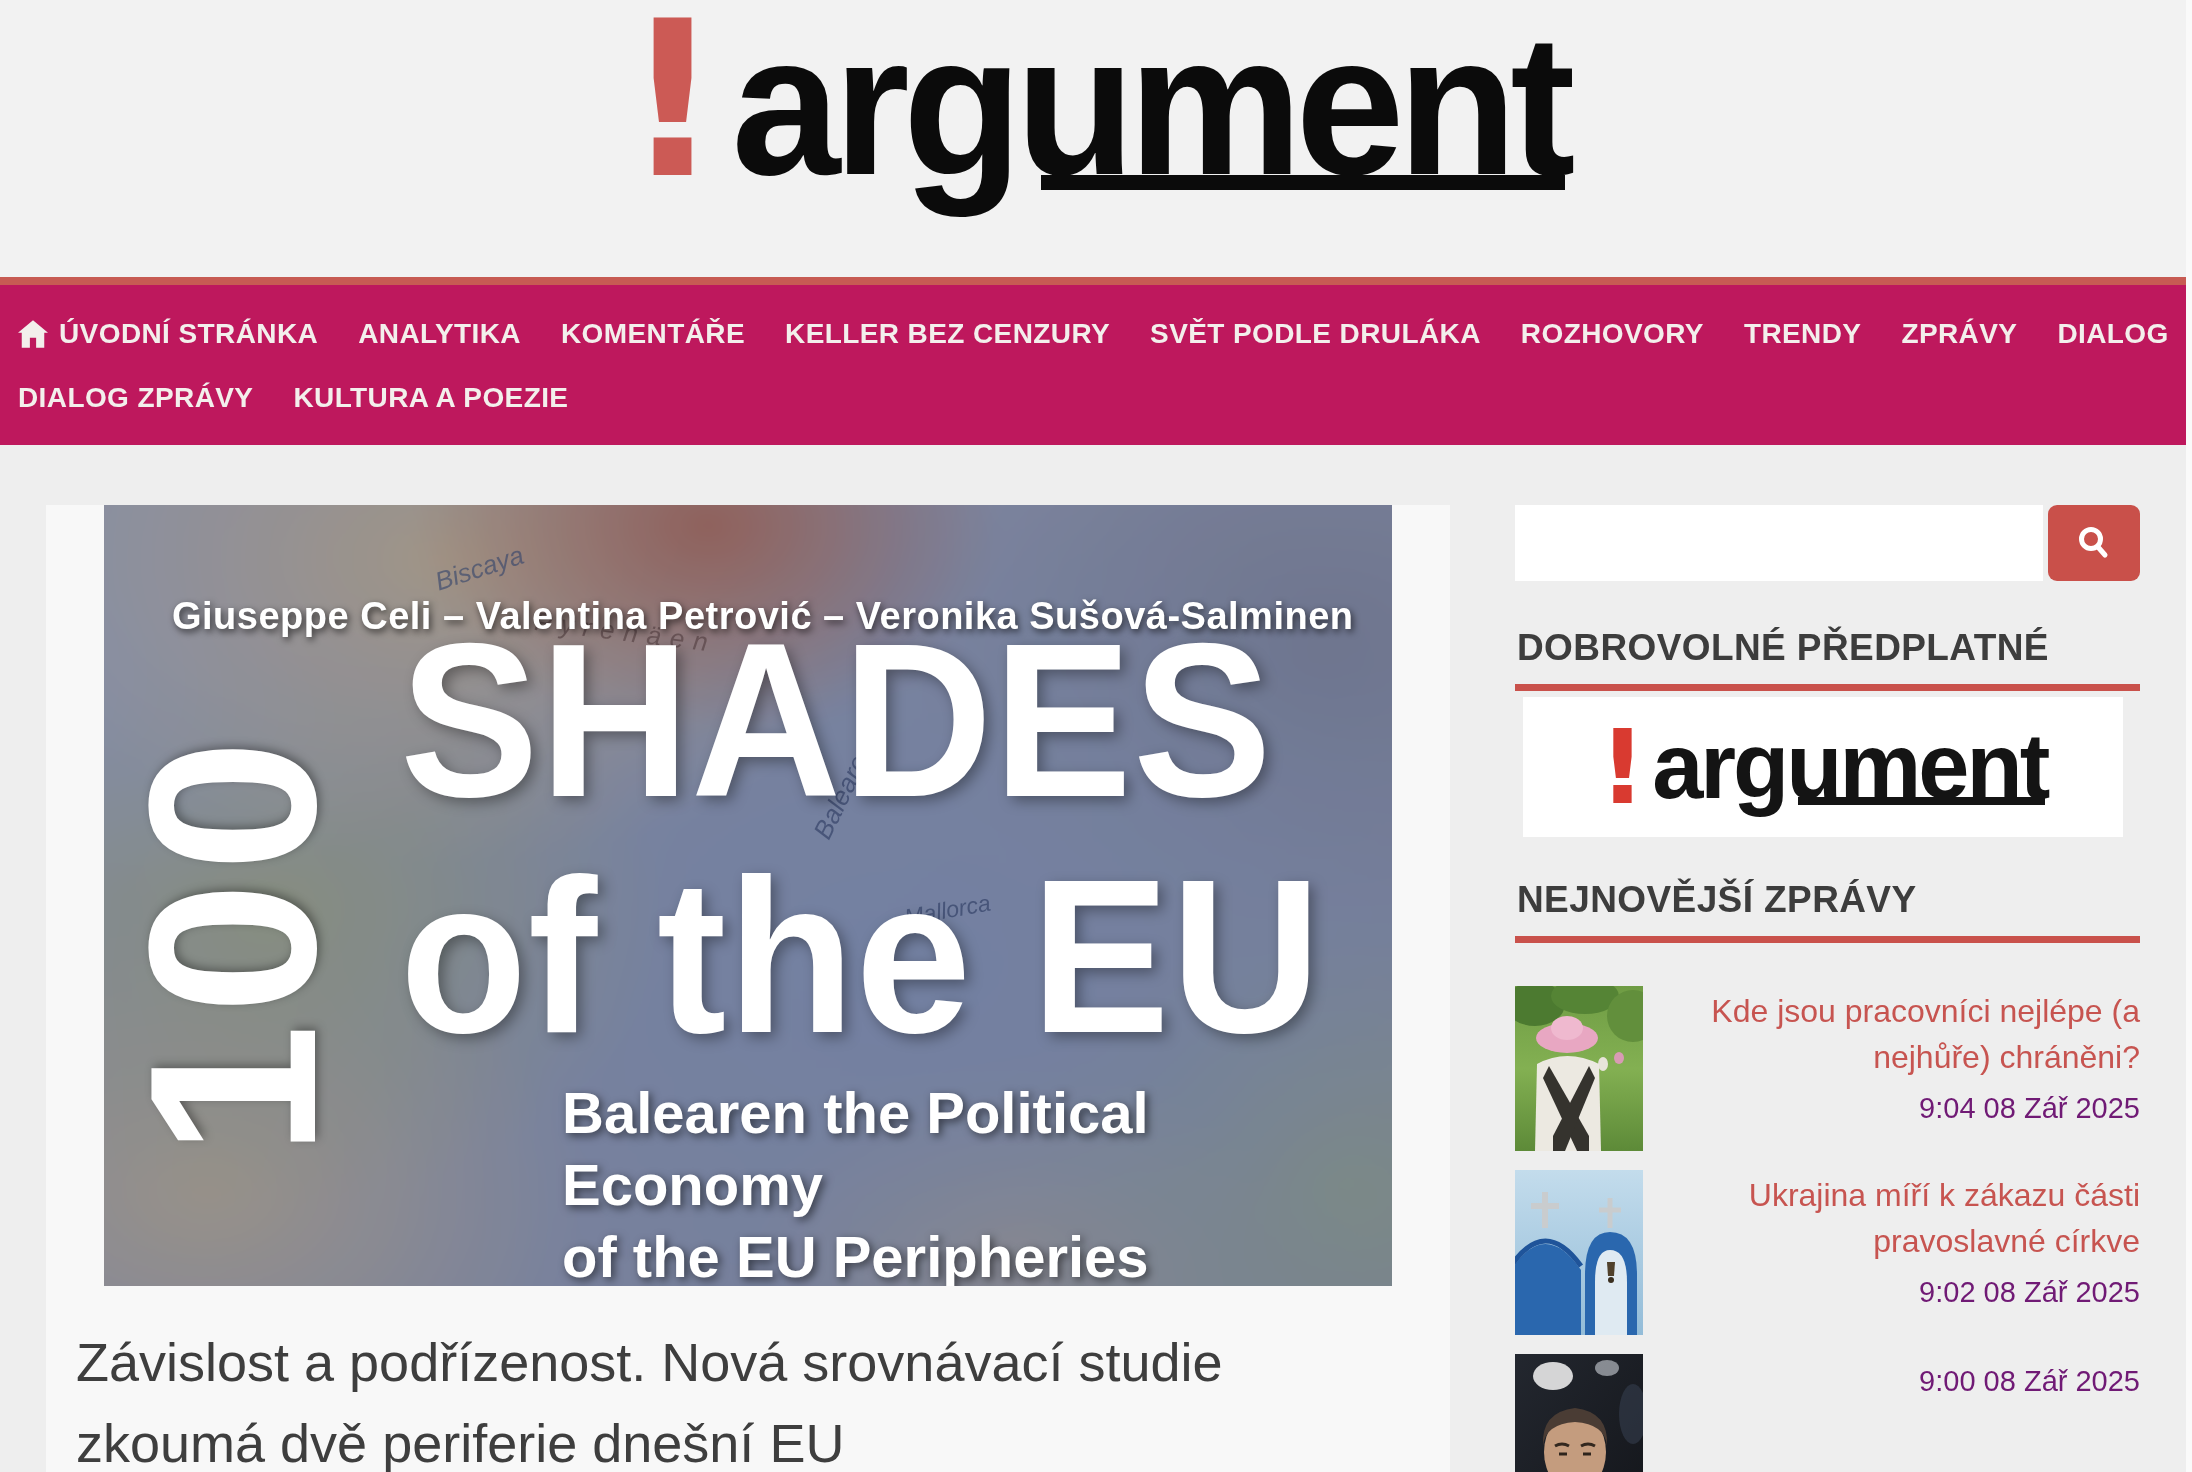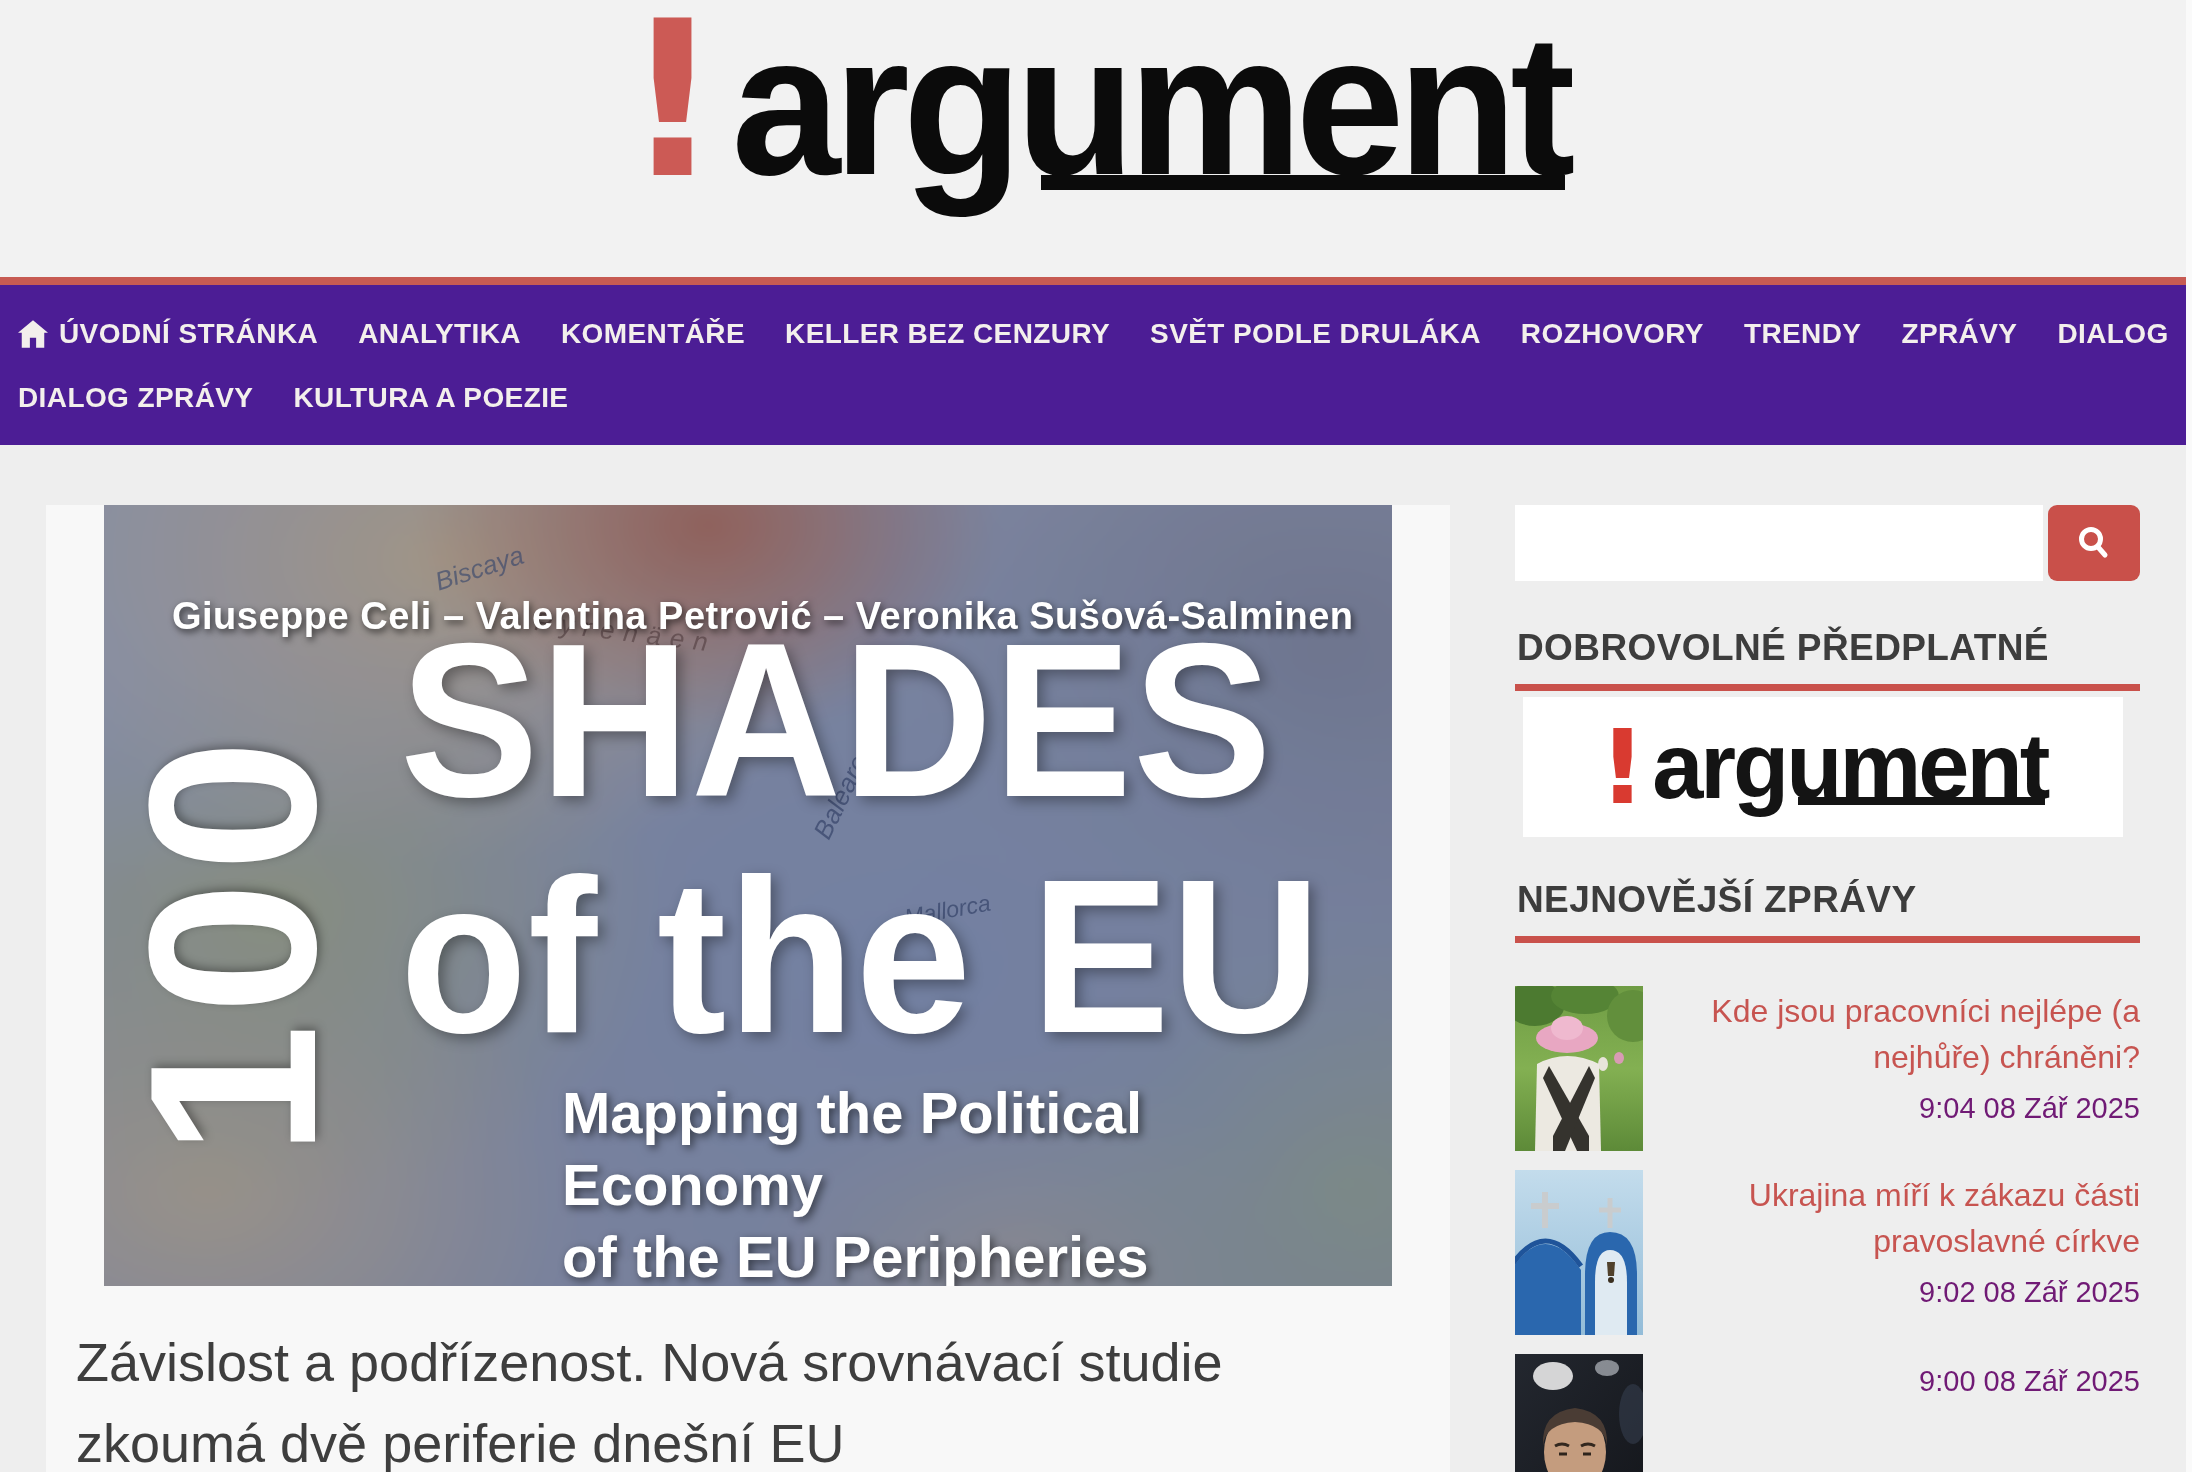--- a/index.html
+++ b/index.html
@@ -19,21 +19,21 @@
   .logo-word-wrap { position:relative; display:inline-block; }
   .logo-word {
     font-family:"Liberation Sans", sans-serif; font-weight:700; color:#0b0b0b;
     font-size:196px; line-height:1.04; letter-spacing:-7px; display:inline-block;
     transform:scaleY(1.02); transform-origin:top left;
   }
   .logo-underline { position:absolute; left:37%; right:4px; bottom:16px; height:15px; background:#0b0b0b; }
 
   
   .nav-strip { height:8px; background:#c75b53; }
-  .main-nav { background:#4c1d95; padding:18px 20px 16px 18px; }
+  .main-nav { background:#be185d; padding:18px 20px 16px 18px; }
   .nav-row { display:flex; align-items:center; gap:40px; height:62px; }
   .nav-row.second { margin-top:2px; }
   .nav-item {
     color:#f3efec; font-weight:700; font-size:28px; letter-spacing:0.4px;
     display:flex; align-items:center; gap:11px; cursor:pointer; white-space:nowrap;
     text-decoration:none;
   }
   .home-icon { width:30px; height:28px; display:inline-block; }
 
   
@@ -196,21 +196,21 @@
         <span class="map-label l0">Biscaya</span>
         <span class="map-label l1">Pyrenäen</span>
         <span class="map-label l2">Balearen</span>
         <span class="map-label l3">Mallorca</span>
         <div class="map-tint"></div>
         <div class="img-authors">Giuseppe Celi – Valentina Petrović – Veronika Sušová-Salminen</div>
         <div class="img-number">100</div>
         <div class="img-title1">SHADES</div>
         <div class="img-title2">of the EU</div>
         <div class="img-subtitle">
-          <span>Mapping the Political Economy</span><br>
+          <span>Balearen the Political Economy</span><br>
           <span>of the EU Peripheries</span>
         </div>
       </figure>
       <h1 class="article-title">
         <span>Závislost a podřízenost. Nová srovnávací studie</span><br>
         <span>zkoumá dvě periferie dnešní EU</span>
       </h1>
     </main>
 
     <aside class="sidebar">

